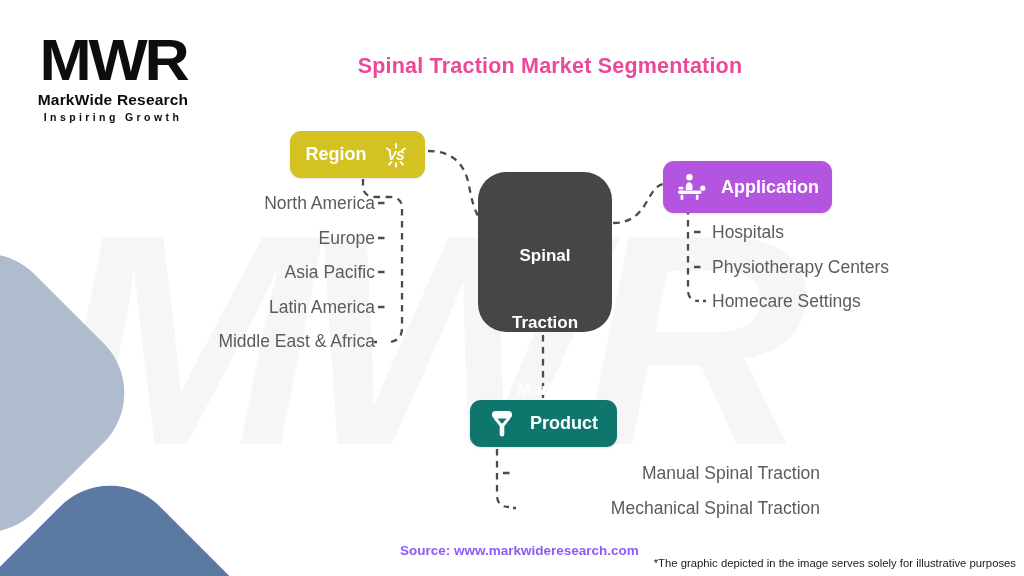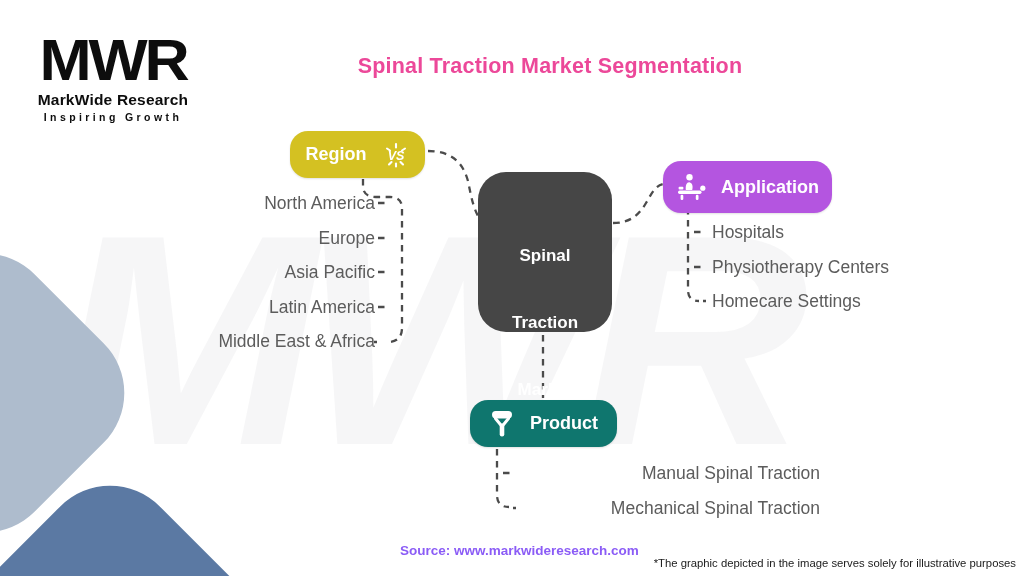--- a/index.html
+++ b/index.html
@@ -32,21 +32,21 @@
   .title{
     position:absolute;left:300px;top:54px;width:500px;margin:0;
     text-align:center;font-size:21.5px;font-weight:700;color:#ec4899;letter-spacing:.2px;
   }
   
   .connectors{position:absolute;left:0;top:0;width:1024px;height:576px;}
   .connectors path{fill:none;stroke:#4b4b4b;stroke-width:2.3;stroke-dasharray:6.5 5.5;}
   
   .node{position:absolute;display:flex;align-items:center;justify-content:center;
         box-sizing:border-box;color:#fff;font-weight:700;gap:44px;}
-  .branch{border-radius:18px;gap:15px;font-size:18px;box-shadow:0 1px 2px rgba(0,0,0,0.12);}
+  .branch{border-radius:11px;gap:15px;font-size:18px;box-shadow:0 1px 2px rgba(0,0,0,0.12);}
   .branch-region{left:290px;top:131px;width:135px;height:47px;background:#d4c122;}
   .branch-application{left:663px;top:161px;width:169px;height:52px;background:#b455e0;}
   .branch-product{left:470px;top:400px;width:147px;height:47px;background:#0f766e;}
   .node-center{
     left:478px;top:172px;width:134px;height:160px;background:#464646;border-radius:28px;
     flex-direction:column;justify-content:flex-start;padding-top:72px;
     font-size:17px;line-height:23px;text-align:center;
   }
   .branch .icon{display:flex;align-items:center;justify-content:center;}
   

